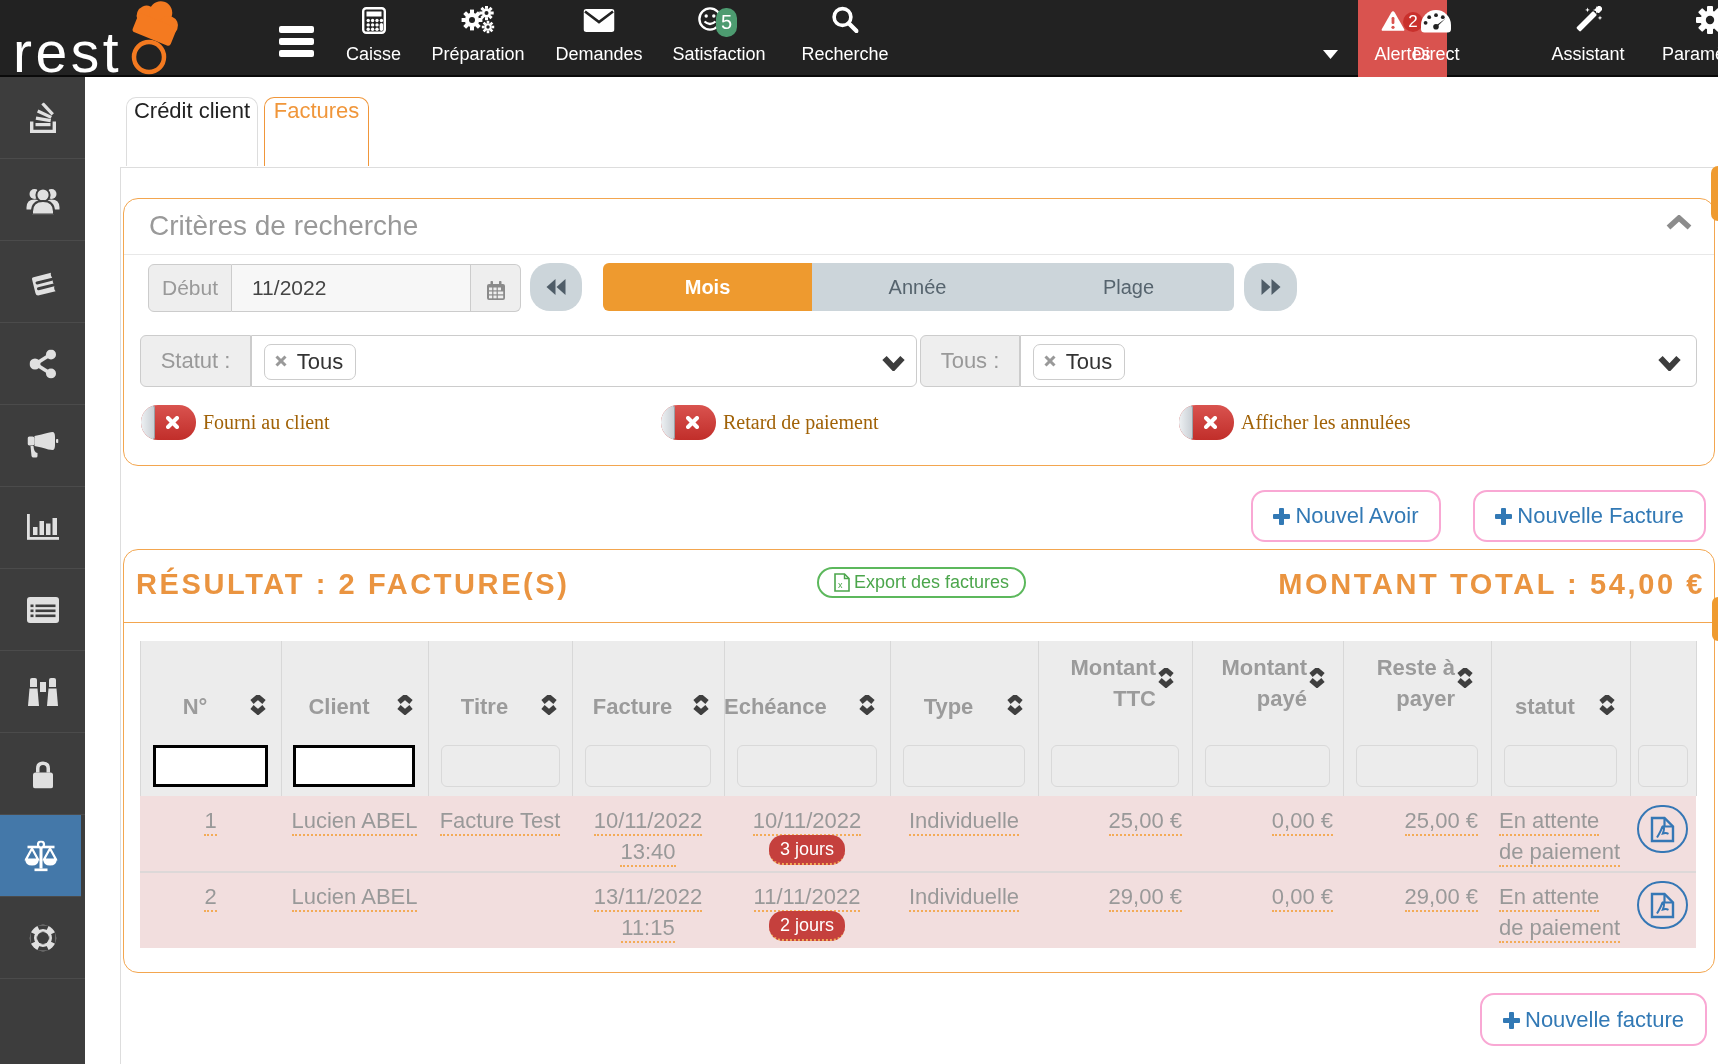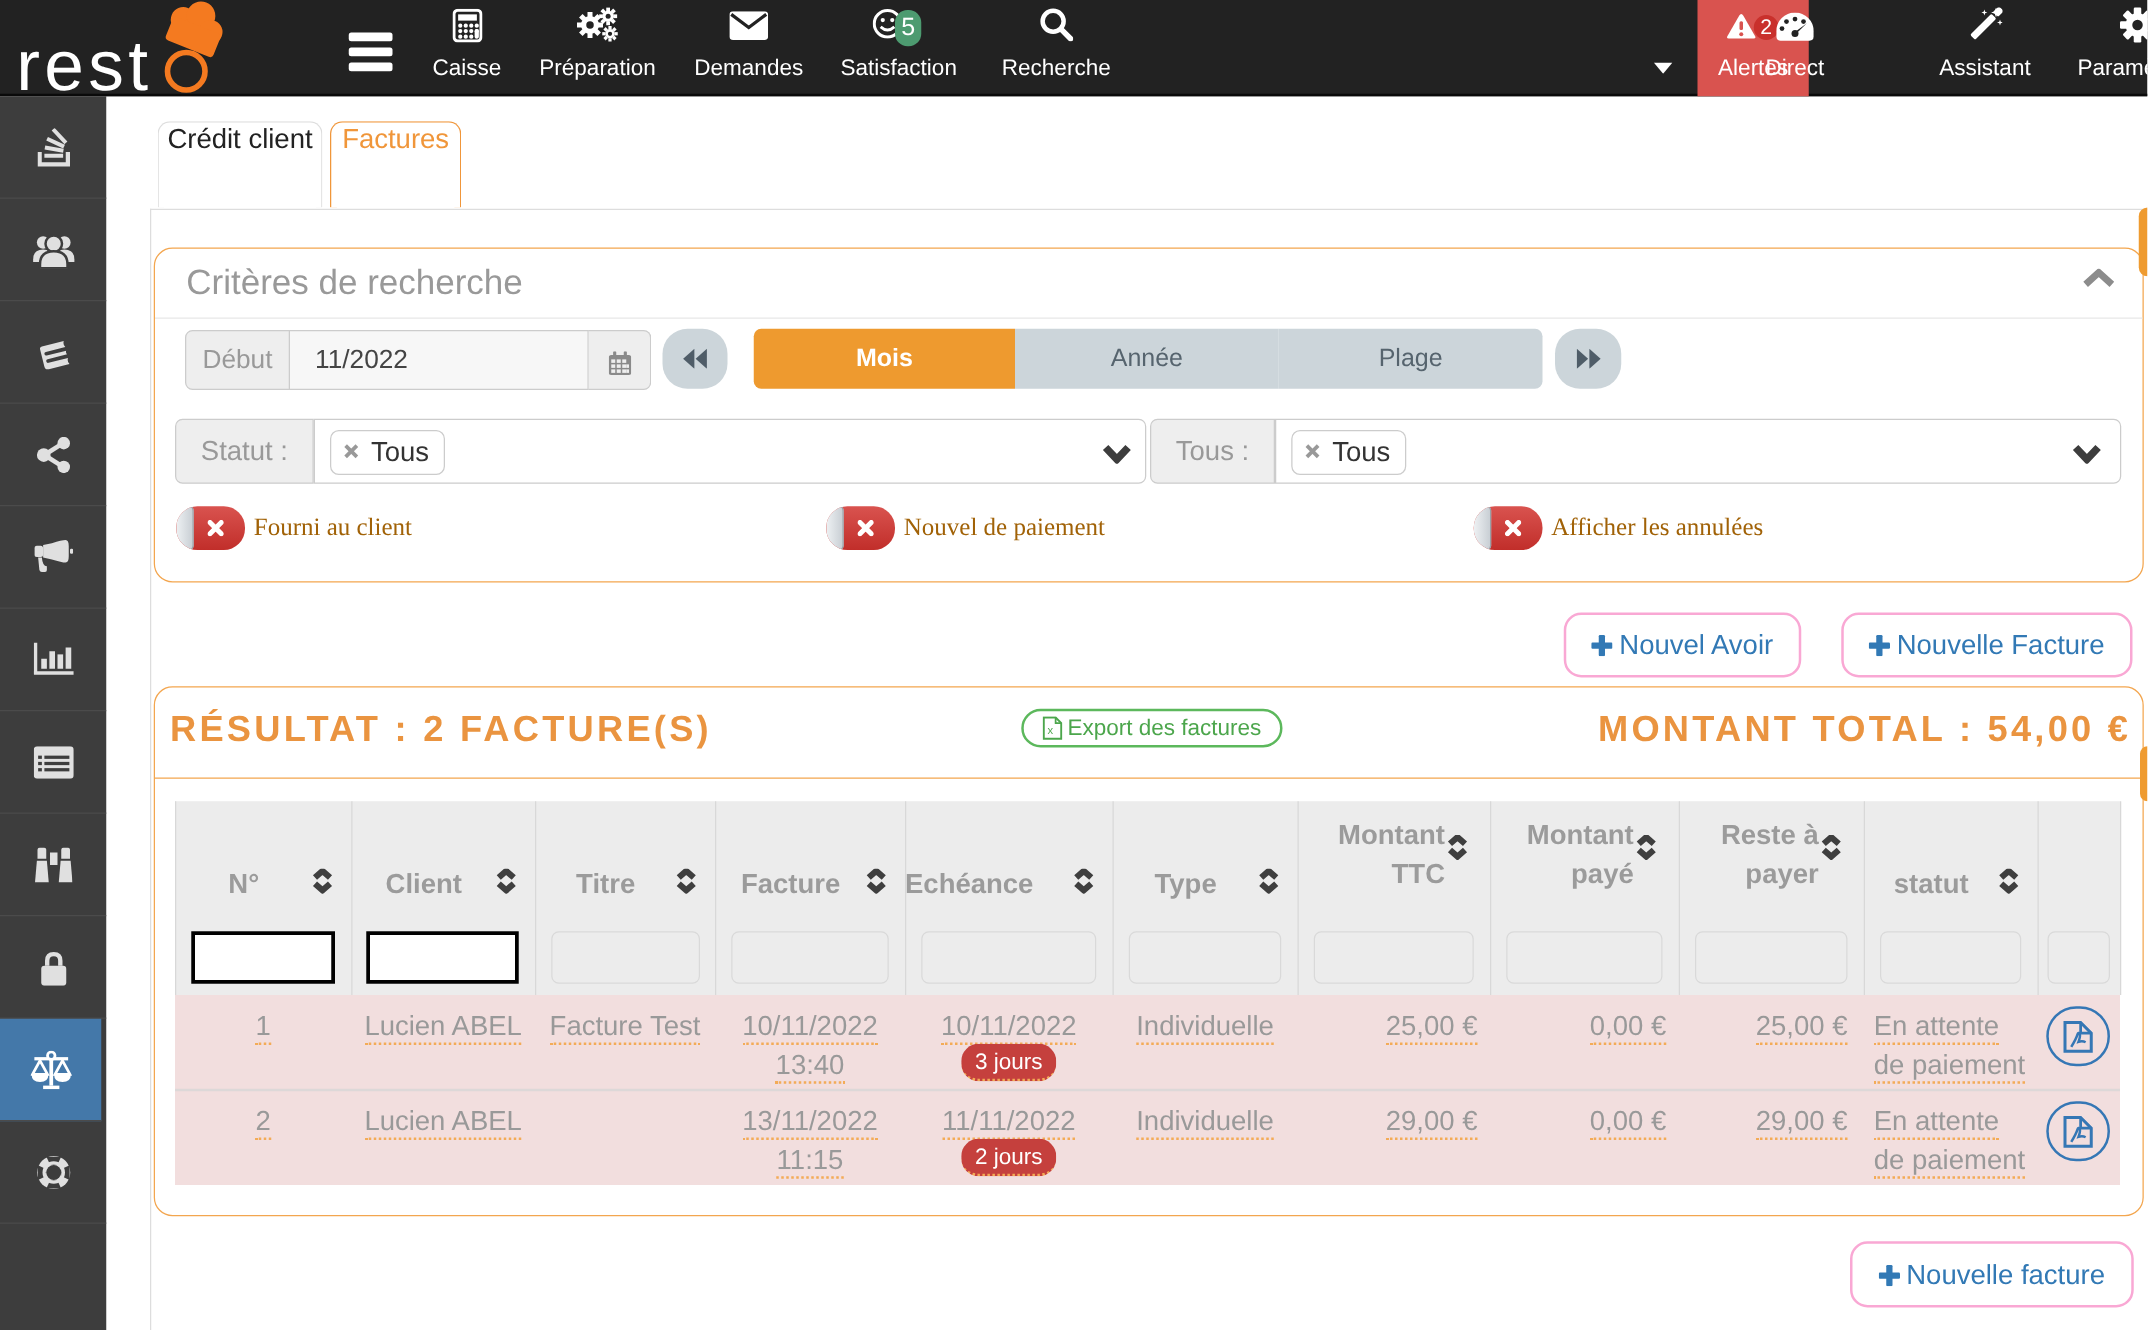--- a/index.html
+++ b/index.html
@@ -458,21 +458,21 @@
 <div class="tlabel" style="left:203px;top:411px">Fourni au client</div>
 <div class="toggle" style="left:661px;top:405px">
       <div class="handle"></div>
       <svg style="position:absolute;left:25px;top:11px" width="13" height="13" viewBox="0 0 13 13">
         <g stroke="#fff" stroke-width="4" stroke-linecap="round">
           <line x1="2" y1="2" x2="11" y2="11"></line>
           <line x1="11" y1="2" x2="2" y2="11"></line>
         </g>
       </svg>
     </div>
-<div class="tlabel" style="left:723px;top:411px">Nouvel de paiement</div>
+<div class="tlabel" style="left:723px;top:411px">Retard de paiement</div>
 <div class="toggle" style="left:1179px;top:405px">
       <div class="handle"></div>
       <svg style="position:absolute;left:25px;top:11px" width="13" height="13" viewBox="0 0 13 13">
         <g stroke="#fff" stroke-width="4" stroke-linecap="round">
           <line x1="2" y1="2" x2="11" y2="11"></line>
           <line x1="11" y1="2" x2="2" y2="11"></line>
         </g>
       </svg>
     </div>
 <div class="tlabel" style="left:1241px;top:411px">Afficher les annulées</div>

